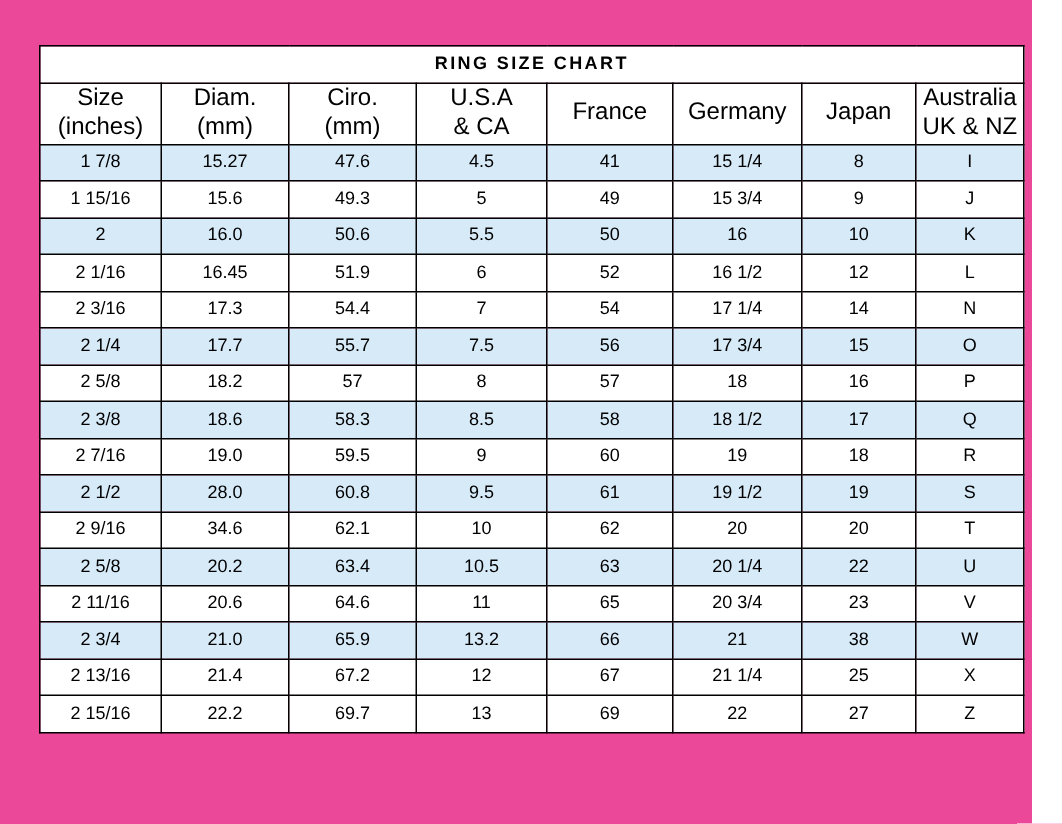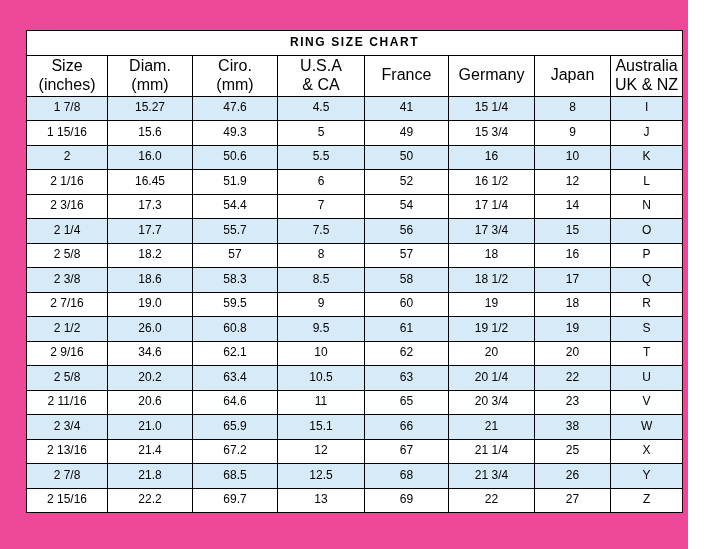--- a/index.html
+++ b/index.html
@@ -210,21 +210,21 @@
             <td>19.0</td>
             <td>59.5</td>
             <td>9</td>
             <td>60</td>
             <td>19</td>
             <td>18</td>
             <td>R</td>
           </tr>
           <tr class="shaded">
             <td>2 1/2</td>
-            <td>26.0</td>
+            <td>28.0</td>
             <td>60.8</td>
             <td>9.5</td>
             <td>61</td>
             <td>19 1/2</td>
             <td>19</td>
             <td>S</td>
           </tr>
           <tr class="plain">
             <td>2 9/16</td>
             <td>34.6</td>
@@ -252,46 +252,36 @@
             <td>11</td>
             <td>65</td>
             <td>20 3/4</td>
             <td>23</td>
             <td>V</td>
           </tr>
           <tr class="shaded">
             <td>2 3/4</td>
             <td>21.0</td>
             <td>65.9</td>
-            <td>15.1</td>
+            <td>13.2</td>
             <td>66</td>
             <td>21</td>
             <td>38</td>
             <td>W</td>
           </tr>
           <tr class="plain">
             <td>2 13/16</td>
             <td>21.4</td>
             <td>67.2</td>
             <td>12</td>
             <td>67</td>
             <td>21 1/4</td>
             <td>25</td>
             <td>X</td>
           </tr>
-          <tr class="shaded">
-            <td>2 7/8</td>
-            <td>21.8</td>
-            <td>68.5</td>
-            <td>12.5</td>
-            <td>68</td>
-            <td>21 3/4</td>
-            <td>26</td>
-            <td>Y</td>
-          </tr>
           <tr class="plain">
             <td>2 15/16</td>
             <td>22.2</td>
             <td>69.7</td>
             <td>13</td>
             <td>69</td>
             <td>22</td>
             <td>27</td>
             <td>Z</td>
           </tr>

